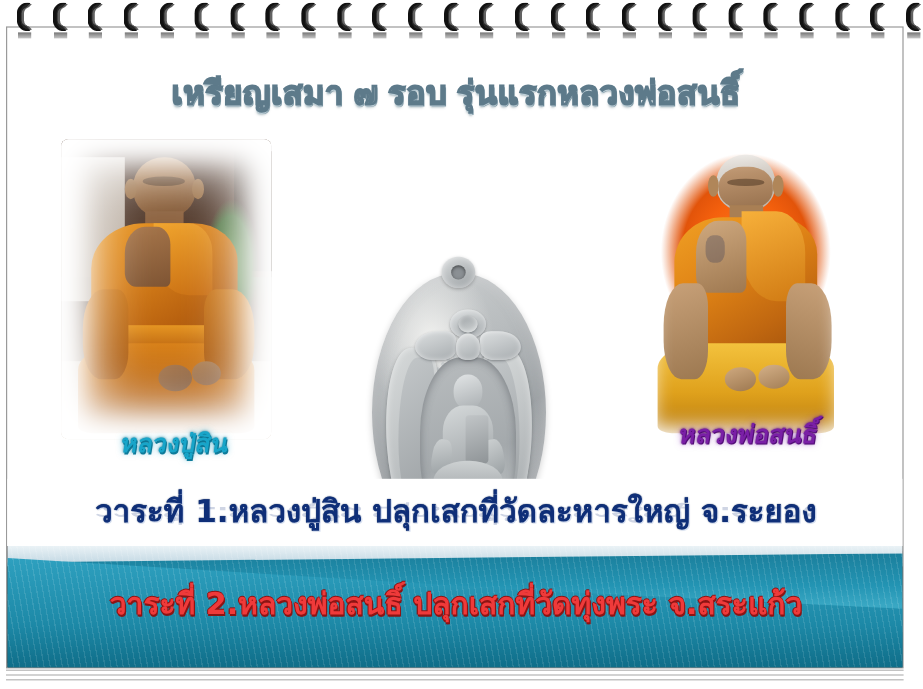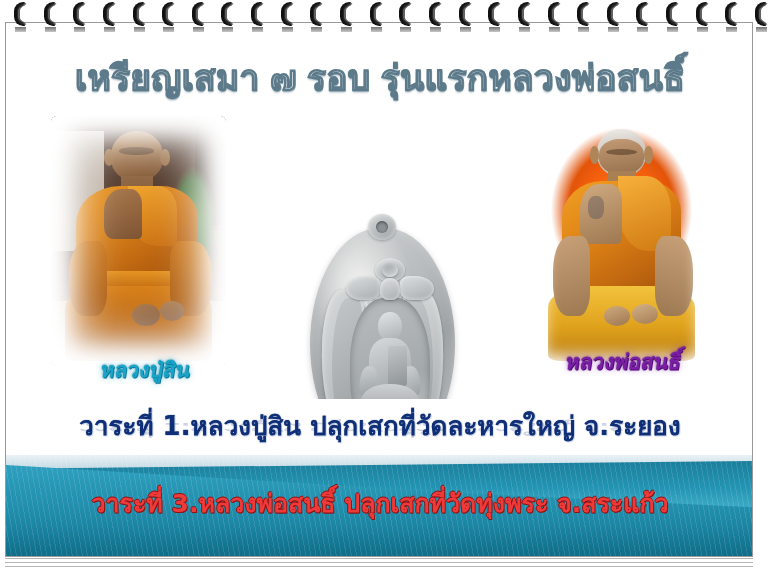--- a/index.html
+++ b/index.html
@@ -22,21 +22,21 @@
         border:4px solid #111;border-radius:13px 4px 4px 13px;border-right-color:transparent;
         box-sizing:border-box;}
   .ring .arc2{position:absolute;left:3px;top:1px;width:10px;height:22px;
         border:3px solid #2e2e2e;border-radius:11px 3px 3px 11px;border-right-color:transparent;
         box-sizing:border-box;opacity:.75;}
   .ring .foot{position:absolute;left:1px;bottom:-2px;width:11px;height:5px;
         background:linear-gradient(#5c5c5c,#bdbdbd);opacity:.85;}
 
   
   .title-wrap{position:absolute;left:0;top:32px;width:748px;text-align:center;z-index:12;}
-  .title{display:inline-block;font-size:35px;line-height:46px;font-weight:700;
+  .title{display:inline-block;font-size:27px;line-height:46px;font-weight:700;
      letter-spacing:.5px;
      color:#f2f6f8;
      -webkit-text-stroke:1.4px #5d7a8a;
      text-shadow:
         0 1px 0 #bfd0d8,
         0 2px 2px rgba(80,110,125,.45),
         1px 1px 0 #8fa8b4;
      background:linear-gradient(180deg,#ffffff 0%,#f4f8fa 42%,#cfdde4 60%,#ffffff 100%);
      -webkit-background-clip:text;
      white-space:nowrap;}
@@ -351,21 +351,21 @@
     <div class="band1">
       <div class="t1">วาระที่ 1.หลวงปู่สิน ปลุกเสกที่วัดละหารใหญ่ จ.ระยอง</div>
       <div class="t1r">วาระที่ 1.หลวงปู่สิน ปลุกเสกที่วัดละหารใหญ่ จ.ระยอง</div>
     </div>
 
     <div class="band2">
       <div class="b2-light"></div>
       <div class="b2-teal"></div>
       <div class="b2-wedge"></div>
       <div class="b2-stripes"></div>
-      <div class="t2">วาระที่ 3.หลวงพ่อสนธิ์ ปลุกเสกที่วัดทุ่งพระ จ.สระแก้ว</div>
+      <div class="t2">วาระที่ 2.หลวงพ่อสนธิ์ ปลุกเสกที่วัดทุ่งพระ จ.สระแก้ว</div>
     </div>
 
   </div>
 
   <div class="spiral">
       <div class="ring" style="left: 14px;">
         <span class="arc"></span>
         <span class="arc2"></span>
         <span class="foot"></span>
       </div>

